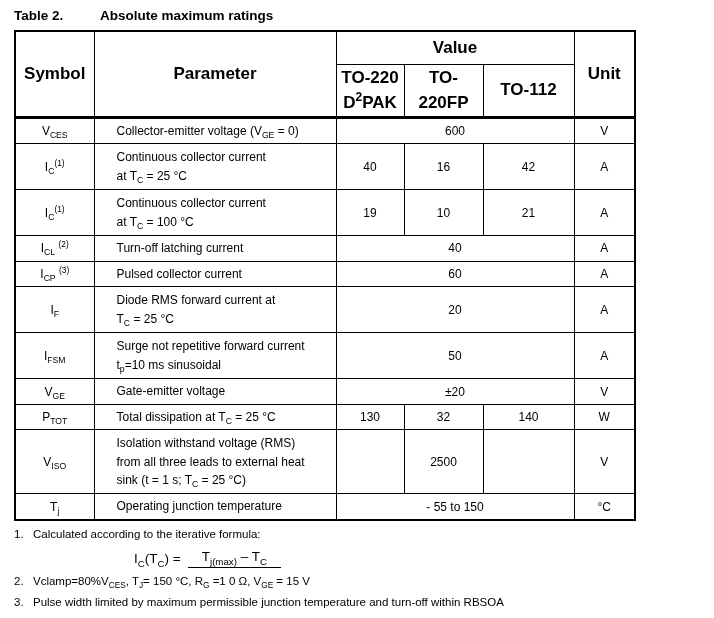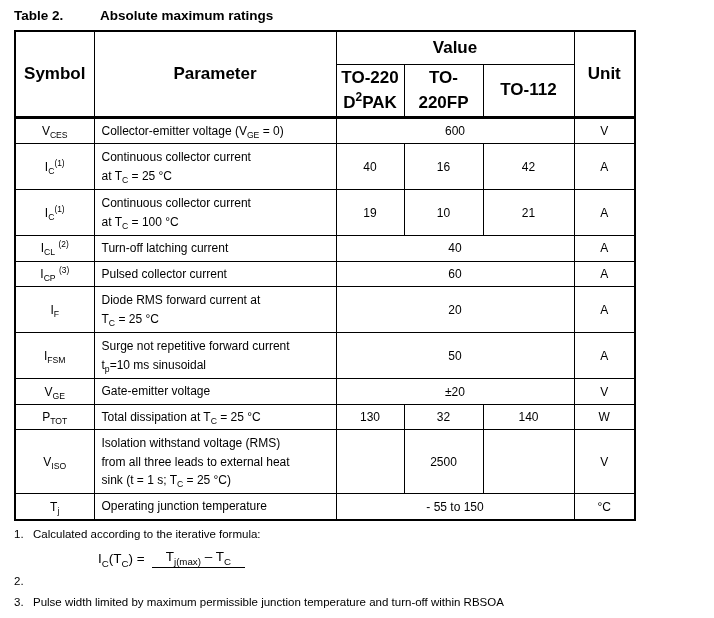--- a/index.html
+++ b/index.html
@@ -26,32 +26,32 @@
   col.c-unit   { width: 61px; }
 
   th, td { border: 1px solid #000; vertical-align: middle; }
   thead th { font-weight: bold; font-size: 17px; text-align: center; line-height: 1.5; }
   thead tr.hrow-value { height: 33px; }
   thead tr.hrow-pkg   { height: 48px; }
   .thick-bottom { border-bottom: 3px solid #000 !important; }
 
   tbody td { font-size: 12px; }
   td.sym, td.val, td.unit { text-align: center; }
-  td.param { text-align: left; padding: 3px 7px; line-height: 1.55; }
+  td.param { text-align: left; padding: 3px 22px; line-height: 1.55; }
 
   sub { font-size: 0.72em; line-height: 0; }
   sup { font-size: 0.7em; line-height: 0; }
 
   
   .footnotes { margin-top: 6px; font-size: 11.5px; width: 690px; }
   .footnote { display: flex; align-items: baseline; margin-top: 6px; line-height: 1.35; }
   .fn-num { width: 19px; flex: none; }
 
   
-  .formula { display: flex; align-items: center; margin: 6px 0 4px 84px; font-size: 13.5px; }
+  .formula { display: flex; align-items: center; margin: 6px 0 4px 120px; font-size: 13.5px; }
   .formula .lhs { white-space: nowrap; }
   .frac { display: inline-flex; flex-direction: column; align-items: center; margin-left: 7px; }
   .frac .num { padding: 0 14px 3px; border-bottom: 1.5px solid #000; }
   .frac .den { padding: 3px 4px 0; white-space: nowrap; }
 </style>
 </head>
 <body>
 
 <div class="page">
 
@@ -168,20 +168,21 @@
 
     <div class="formula">
       <span class="lhs">I<sub>C</sub>(T<sub>C</sub>) =</span>
       <span class="frac">
         <span class="num">T<sub>j(max)</sub> – T<sub>C</sub></span>
       </span>
     </div>
 
     <div class="footnote">
       <span class="fn-num">2.</span>
+      <span>Vclamp=80%V<sub>CES</sub>, T<sub>J</sub>= 150 °C, R<sub>G</sub> =1 0 Ω, V<sub>GE</sub> = 15 V</span>
     </div>
     <div class="footnote">
       <span class="fn-num">3.</span>
       <span>Pulse width limited by maximum permissible junction temperature and turn-off within RBSOA</span>
     </div>
   </div>
 
 </div>
 
 </body></html>

